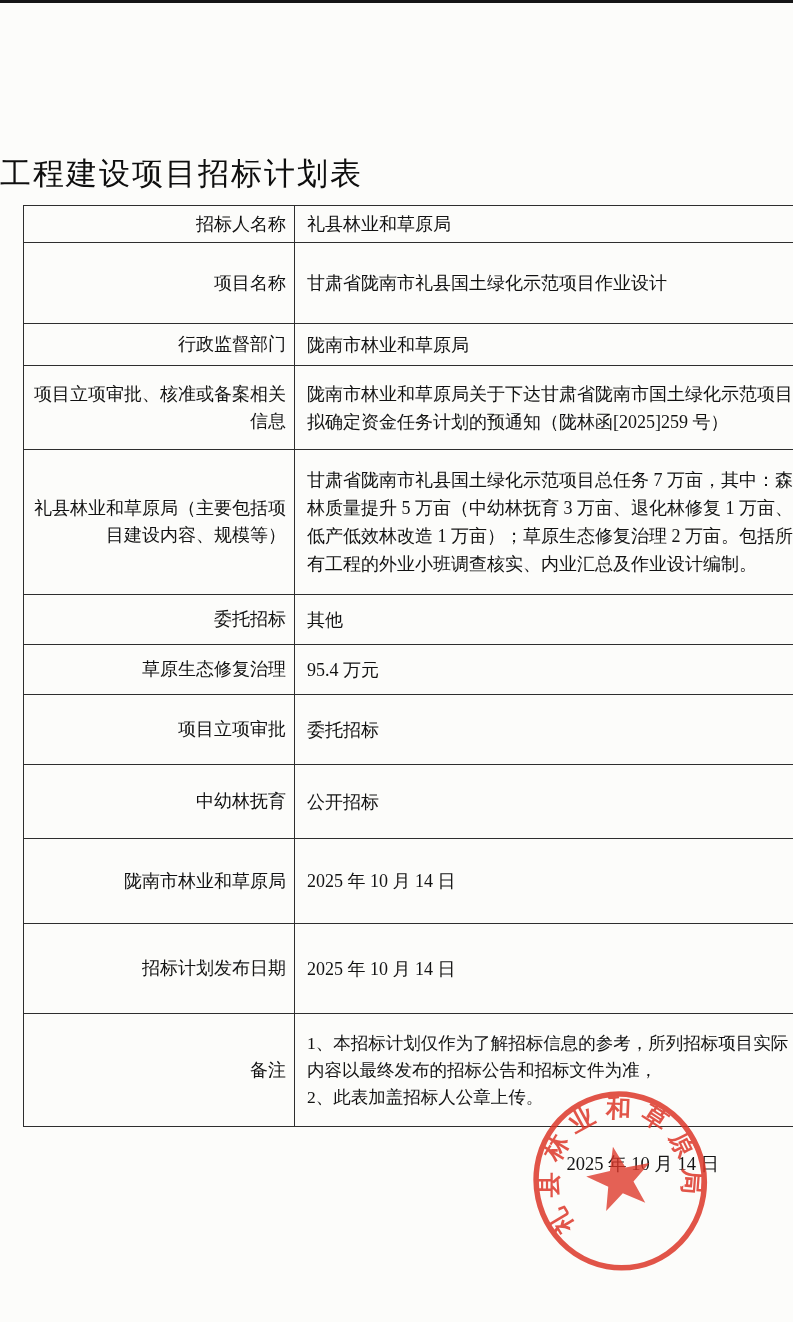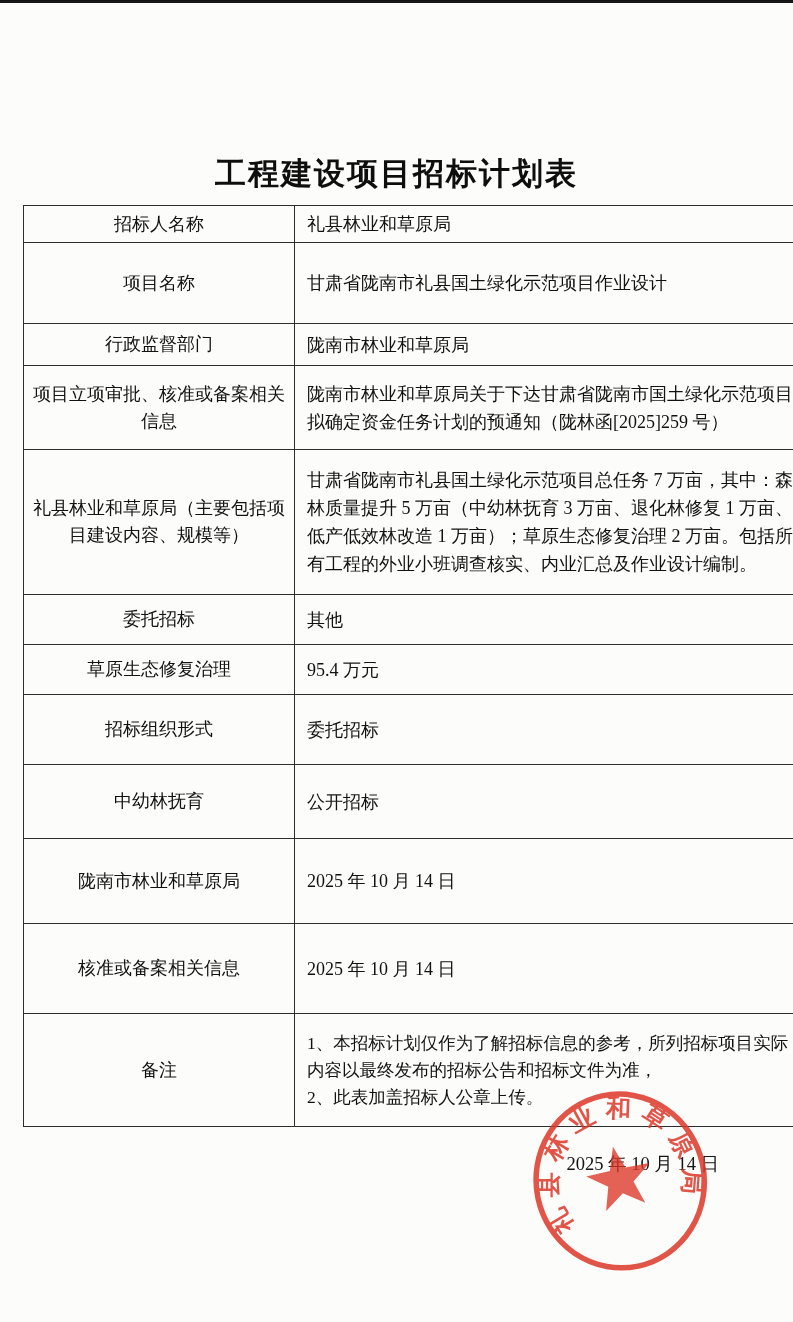--- a/index.html
+++ b/index.html
@@ -11,35 +11,35 @@
     position:relative;
     overflow:hidden;
   }
   .page{position:absolute;inset:0;background:#fcfcfa;}
   .top-strip{
     position:absolute;top:0;left:0;width:100%;height:3px;
     background:#161616;
   }
   .doc-title{
     position:absolute;top:153px;left:0;width:100%;
-    margin:0;text-align:center;
+    margin:0;
     font-family:"Liberation Sans","DejaVu Sans",sans-serif;
-    font-size:31px;font-weight:700;letter-spacing:2px;color:#0e0e0e;
+    font-size:31px;font-weight:400;letter-spacing:2px;color:#0e0e0e;
   }
   table.plan-table{
     position:absolute;left:23px;top:205px;width:745px;
     border-collapse:collapse;table-layout:fixed;
   }
   table.plan-table td{
     border:1.6px solid #2e2e2e;
     font-size:18px;
     vertical-align:middle;
   }
   td.label{
-    width:254px;text-align:center;
+    width:254px;text-align:right;
     padding:2px 8px;line-height:27px;color:#121212;
   }
   td.value{
     width:491px;text-align:left;
     padding:3px 10px 3px 12px;line-height:28px;color:#121212;
     white-space:pre-line;
     word-break:break-all;
   }
   tr.r0{height:37px} tr.r1{height:81px} tr.r2{height:42px} tr.r3{height:84px}
   tr.r4{height:145px} tr.r5{height:50px} tr.r6{height:50px} tr.r7{height:70px}
@@ -97,33 +97,33 @@
       </tr>
       <tr class="r5">
         <td class="label">委托招标</td>
         <td class="value">其他</td>
       </tr>
       <tr class="r6">
         <td class="label">草原生态修复治理</td>
         <td class="value">95.4 万元</td>
       </tr>
       <tr class="r7">
-        <td class="label">招标组织形式</td>
+        <td class="label">项目立项审批</td>
         <td class="value">委托招标</td>
       </tr>
       <tr class="r8">
         <td class="label">中幼林抚育</td>
         <td class="value">公开招标</td>
       </tr>
       <tr class="r9">
         <td class="label">陇南市林业和草原局</td>
         <td class="value">2025 年 10 月 14 日</td>
       </tr>
       <tr class="r10">
-        <td class="label">核准或备案相关信息</td>
+        <td class="label">招标计划发布日期</td>
         <td class="value">2025 年 10 月 14 日</td>
       </tr>
       <tr class="r11">
         <td class="label">备注</td>
         <td class="value">1、本招标计划仅作为了解招标信息的参考，所列招标项目实际内容以最终发布的招标公告和招标文件为准，
 2、此表加盖招标人公章上传。</td>
       </tr>
     </tbody>
   </table>
 

